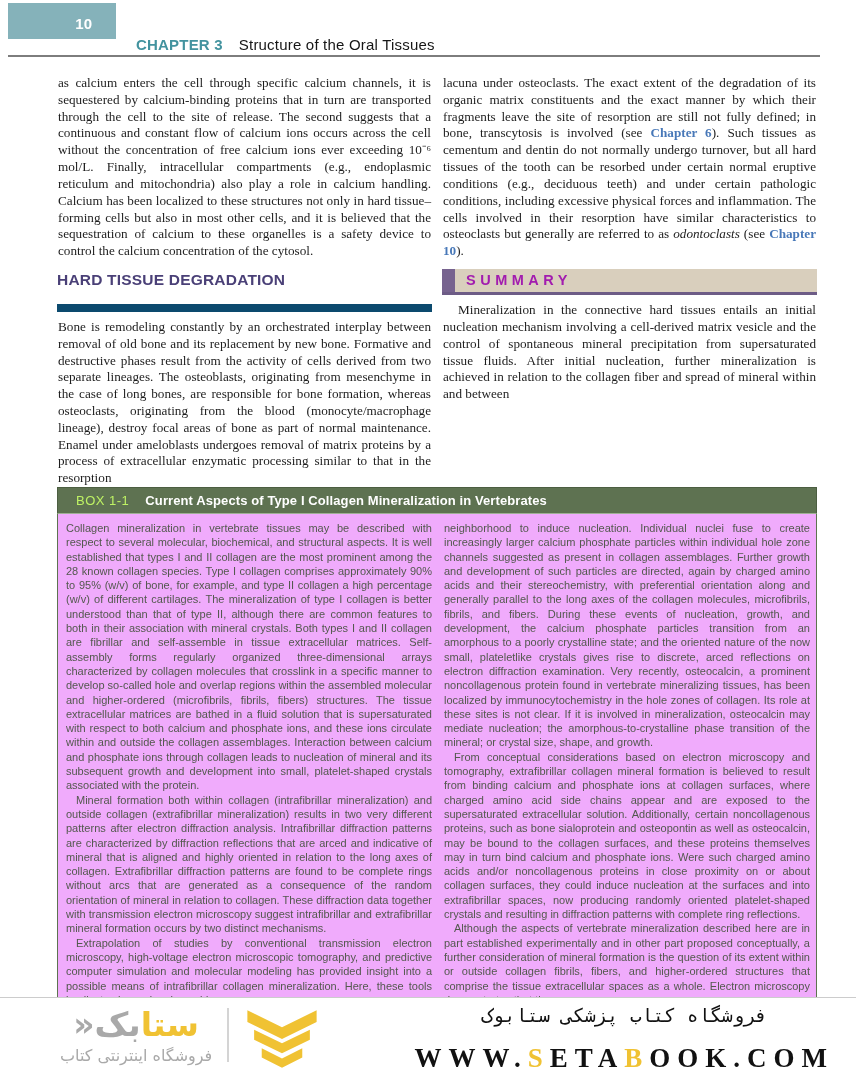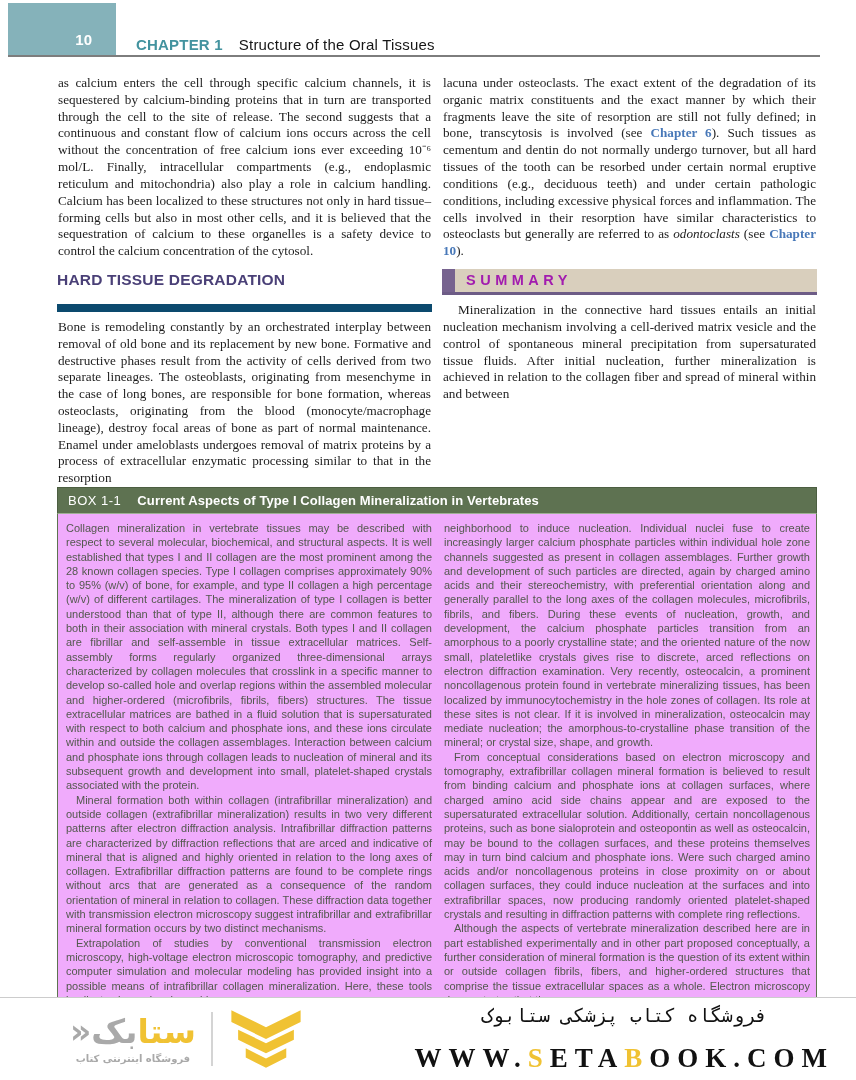--- a/index.html
+++ b/index.html
@@ -3,21 +3,21 @@
 <meta charset="utf-8">
 <style>
   html,body { margin:0; padding:0; }
   body {
     width:856px; height:1080px; position:relative; background:#ffffff;
     font-family:"Liberation Serif", serif; overflow:hidden;
   }
 
   
   .pagenum-block {
-    position:absolute; left:8px; top:3px; width:108px; height:52px;
+    position:absolute; left:8px; top:3px; width:108px; height:36px;
     background:#85b2ba; color:#ffffff;
     font-family:"Liberation Sans", sans-serif; font-weight:bold; font-size:15px;
     display:flex; align-items:flex-end; justify-content:flex-end;
     padding:0 24px 7px 0; box-sizing:border-box;
   }
   .chapter-line {
     position:absolute; left:136px; top:36px;
     font-family:"Liberation Sans", sans-serif; font-size:15px; white-space:nowrap;
   }
   .chapter-label { color:#43939f; font-weight:bold; margin-right:16px; letter-spacing:.2px; }
@@ -56,48 +56,48 @@
   .em { font-style:italic; }
 
   
   .box { position:absolute; left:57px; top:487px; width:760px; box-sizing:border-box; }
   .box-header {
     background:#5e7251; color:#ffffff; height:26px; box-sizing:border-box;
     font-family:"Liberation Sans", sans-serif; font-size:13px;
     display:flex; align-items:center; gap:16px; padding:0 10px;
     border:1px solid #4c5e41; border-bottom:none;
   }
-  .box-label { color:#ffffff; letter-spacing:.5px; }
+  .box-label { color:#bef264; letter-spacing:.5px;margin-left:8px; }
   .box-title { font-weight:bold; letter-spacing:.1px; }
   .box-body {
     background:#f0abfc; border:1px solid #5e7251; border-top:1px solid #9fb095;
     display:flex; gap:12px; padding:7px 6px 9px 8px; box-sizing:border-box;
     min-height:478px;
   }
   .box-col {
     width:50%; font-family:"Liberation Sans", sans-serif; font-size:11px;
     line-height:1.3; color:#53584e; text-align:justify;
   }
   .box-col p { margin:0; }
   .box-col p.bindent { text-indent:10px; }
 
   
   .footer-rule { position:absolute; top:997px; left:0; width:856px; border-top:1px solid #cccccc; }
   .footer { position:absolute; top:998px; left:0; width:856px; height:82px; background:#ffffff; }
-  .logo-group { position:absolute; left:60px; top:10px; display:flex; align-items:center; gap:15px;margin-left:10px; }
+  .logo-group { position:absolute; left:60px; top:10px; display:flex; gap:15px; }
   .wordmark-block { text-align:center; }
   .wordmark {
     direction:rtl; font-family:"DejaVu Sans", sans-serif; font-weight:bold;
     font-size:33px; line-height:1; white-space:nowrap;
   }
   .wm-yellow { color:#f0c233; }
   .wm-gray { color:#a9a9a9; }
   .wordmark-sub {
-    direction:rtl; font-family:"DejaVu Sans", sans-serif; font-size:10px;
-    color:#a9a9a9; margin-top:5px;font-weight:bold;
+    direction:rtl; font-family:"DejaVu Sans", sans-serif; font-size:16px;
+    color:#a9a9a9; margin-top:5px;
   }
   .logo-divider { width:2px; height:54px; background:#d4d4d4; }
   .chevron-logo { display:block; }
   .footer-right { position:absolute; right:22px; top:6px; text-align:center; }
   .fa-line {
     direction:rtl; font-family:Liberation Mono, monospace; font-size:19px;
     color:#111111; white-space:nowrap;
   }
   .url-line {
     font-family:Liberation Serif, serif; font-weight:bold; font-size:27px;
@@ -105,21 +105,21 @@
   }
   .url-accent { color:#f0c233; }
 </style>
 </head>
 <body>
 
 <div class="pagenum-block">
   <span>10</span>
 </div>
 <div class="chapter-line">
-  <span class="chapter-label">CHAPTER 1</span><span class="chapter-title">Structure of the Oral Tissues</span>
+  <span class="chapter-label">CHAPTER 3</span><span class="chapter-title">Structure of the Oral Tissues</span>
 </div>
 <div class="header-rule"></div>
 
 <div class="columns">
 
   <div class="col">
     <p>as calcium enters the cell through specific calcium channels, it is sequestered by calcium-binding proteins that in turn are transported through the cell to the site of release. The second suggests that a continuous and constant flow of calcium ions occurs across the cell without the concentration of free calcium ions ever exceeding 10⁻⁶ mol/L. Finally, intracellular compartments (e.g., endoplasmic reticulum and mitochondria) also play a role in calcium handling. Calcium has been localized to these structures not only in hard tissue–forming cells but also in most other cells, and it is believed that the sequestration of calcium to these organelles is a safety device to control the calcium concentration of the cytosol.</p>
     <div class="section-heading">HARD TISSUE DEGRADATION</div>
     <p>Bone is remodeling constantly by an orchestrated interplay between removal of old bone and its replacement by new bone. Formative and destructive phases result from the activity of cells derived from two separate lineages. The osteoblasts, originating from mesenchyme in the case of long bones, are responsible for bone formation, whereas osteoclasts, originating from the blood (monocyte/macrophage lineage), destroy focal areas of bone as part of normal maintenance. Enamel under ameloblasts undergoes removal of matrix proteins by a process of extracellular enzymatic processing similar to that in the resorption</p>
   </div>

